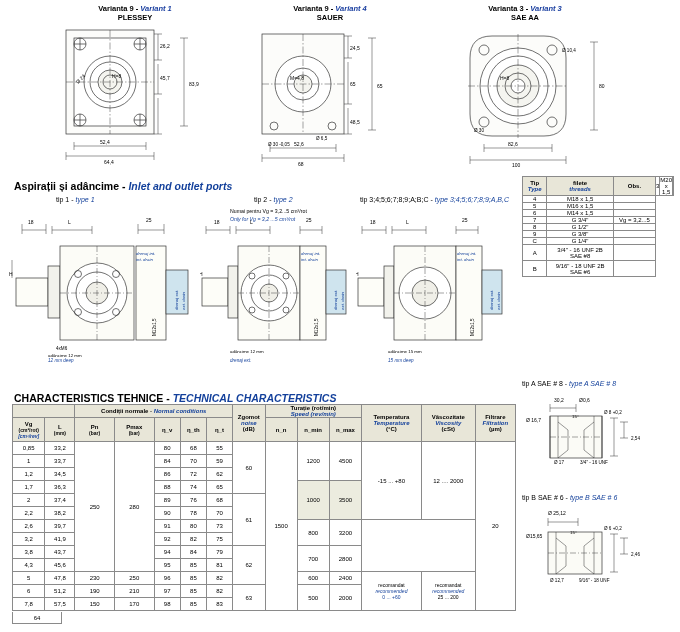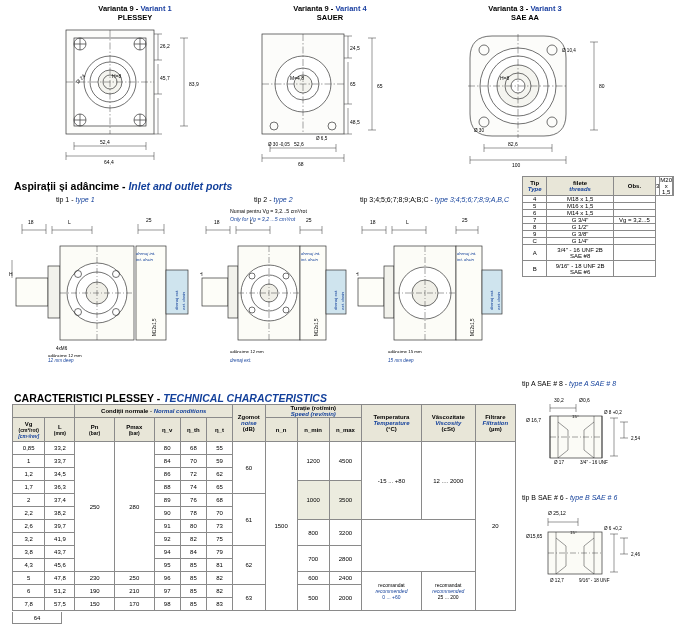--- a/index.html
+++ b/index.html
@@ -1,19 +1,19 @@
 <!DOCTYPE html>
 <html><head>
 <meta charset="utf-8">
 <style>
   html,body{margin:0;padding:0;background:#ffffff;}
   body{width:680px;height:632px;position:relative;font-family:"Liberation Sans",sans-serif;color:#000;overflow:hidden;}
   .abs{position:absolute;}
   .ttl{font-size:7.5px;font-weight:bold;text-align:center;}
-  .ttl .it{color:#1a3fa0;}
+  .ttl .it{color:#1a3fa0;font-style:italic;}
   .blue{color:#13409b;}
   .bluei{color:#13409b;font-style:italic;}
   table{border-collapse:collapse;}
   td,th{border:1px solid #8a8a8a;font-size:6px;text-align:center;padding:0;}
   .hdr{background:#e8e6d8;font-weight:bold;}
   .shade{background:#ececdf;}
   svg{display:block;}
   .sect{font-size:10.5px;font-weight:bold;}
   .sect .it{color:#13409b;font-style:italic;}
 </style>
@@ -382,21 +382,21 @@
     <text x="46" y="28" font-size="4.4">15°</text>
     <text x="80" y="24" font-size="4.6">Ø 6 +0,2</text>
     <text x="107" y="50" font-size="4.6">2,46</text>
     <text x="26" y="76" font-size="4.6">Ø 12,7</text>
     <text x="55" y="76" font-size="4.6">9/16" - 18 UNF</text>
   </g>
 </svg>
 </div>
 
 <div class="abs" style="left:14px;top:388px;">
-  <span class="sect"><span>CARACTERISTICI PLESSEY -</span> <span class="it">TECHNICAL CHARACTERISTICS</span></span>
+  <span class="sect"><span>CHARACTERISTICS TEHNICE -</span> <span class="it">TECHNICAL CHARACTERISTICS</span></span>
 </div>
 
 <div class="abs" style="left:12px;top:404px;">
 <table style="width:504px;">
 
   <tbody>
         <tr class="hdr" style="height:13px;">
     <td colspan="2" style="width:62px;"></td>
     <td colspan="5" style="width:160px;">
       <span>Condiții normale -</span>

